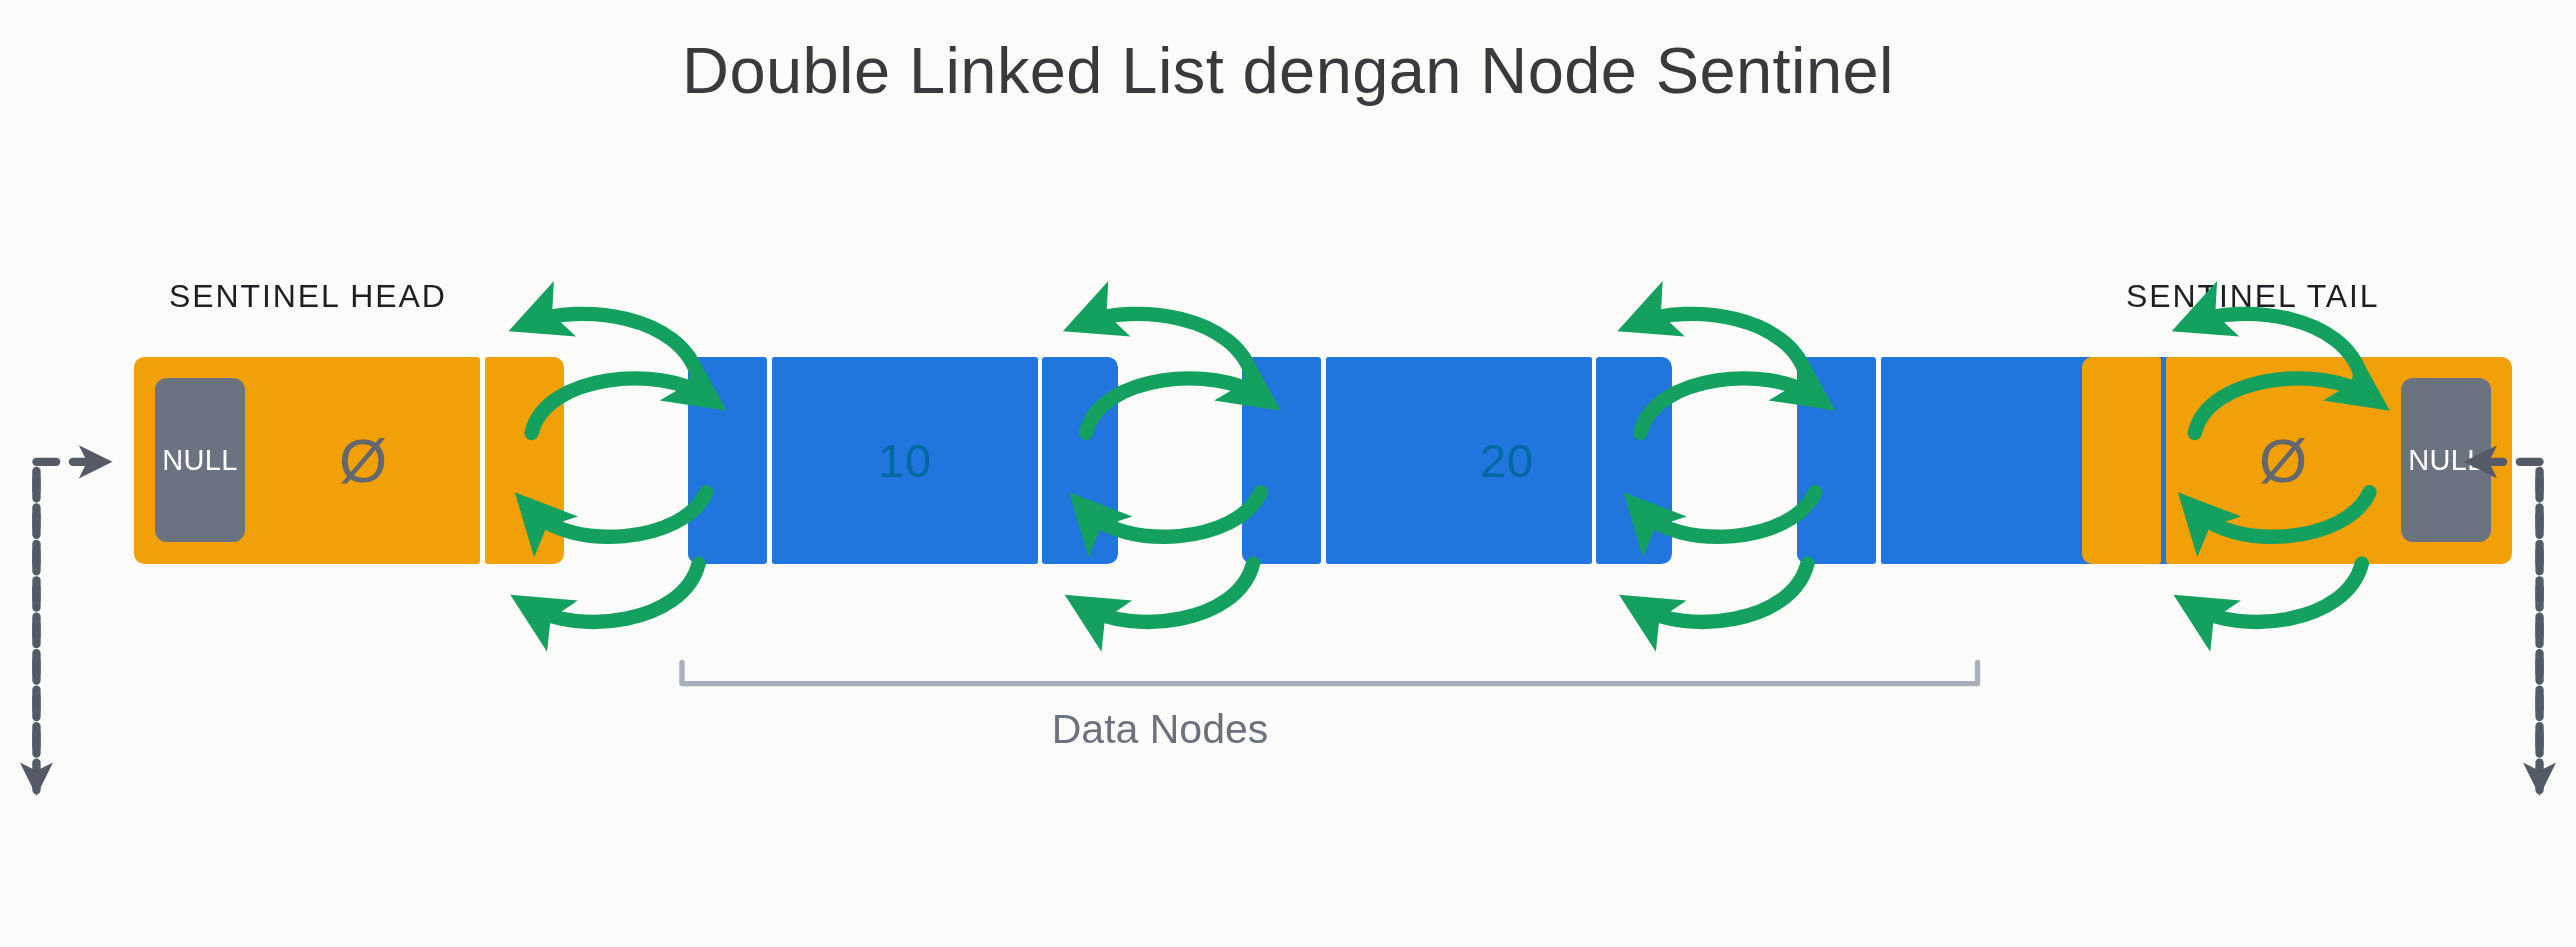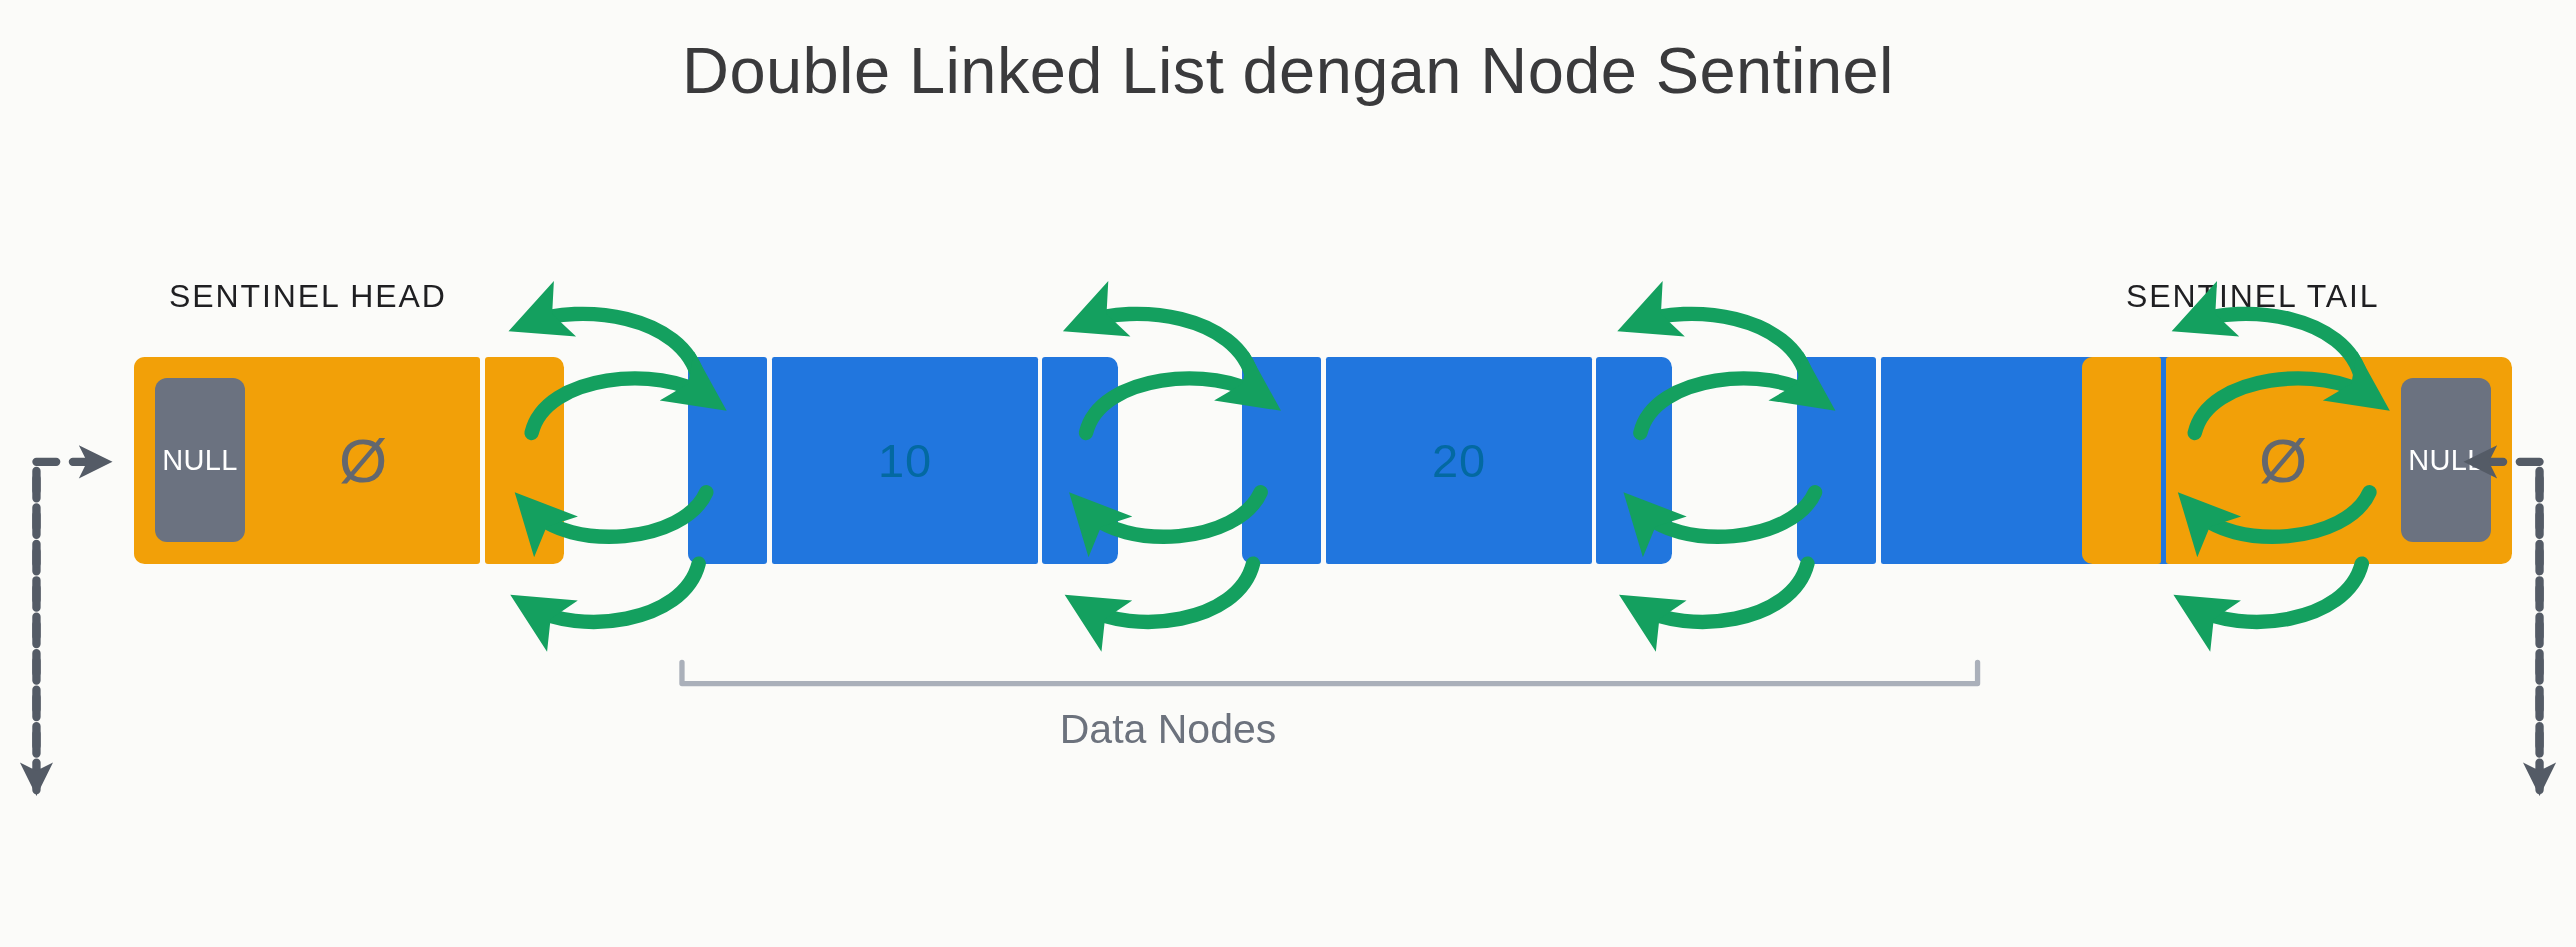--- a/index.html
+++ b/index.html
@@ -130,21 +130,20 @@
   
   #data-nodes-caption {
     position: absolute;
     top: 706px;
     left: 0;
     width: 2320px;
     text-align: center;
     font-size: 41px;
     color: #6c727d;
     white-space: nowrap;
-    margin-left: 8px;
   }
 </style>
 </head>
 <body style="background: rgb(251, 251, 249);">
 
 <div id="stage" style="background: rgb(251, 251, 249);">
 
   <div id="diagram-title">Double Linked List dengan Node Sentinel</div>
 
   <div id="caption-head" class="sentinel-caption">SENTINEL HEAD</div>
@@ -163,21 +162,21 @@
     <div class="node" style="left:688px; width:430px;">
       <div class="cell blue rounded-l" style="left:0px; width:79px;"></div>
       <div class="cell blue squared" style="left:84px; width:266px;"></div>
       <div class="value-text" style="left:84px; width:266px;">10</div>
       <div class="cell blue rounded-r" style="left:354px; width:76px;"></div>
     </div>
 
     <div class="node" style="left:1242px; width:430px;">
       <div class="cell blue rounded-l" style="left:0px; width:79px;"></div>
       <div class="cell blue squared" style="left:84px; width:266px;"></div>
-      <div class="value-text" style="left:84px; width:266px;">20</div>
+      <div class="value-text" style="left:84px; width:266px;padding-left:48px;">20</div>
       <div class="cell blue rounded-r" style="left:354px; width:76px;"></div>
     </div>
 
     <div class="node" style="left:1797px; width:430px;">
       <div class="cell blue rounded-l" style="left:0px; width:79px;"></div>
       <div class="cell blue squared" style="left:84px; width:266px;"></div>
       <div class="cell blue rounded-r" style="left:354px; width:76px;"></div>
     </div>
 
     <div class="node" style="left:2082px; width:430px;">

